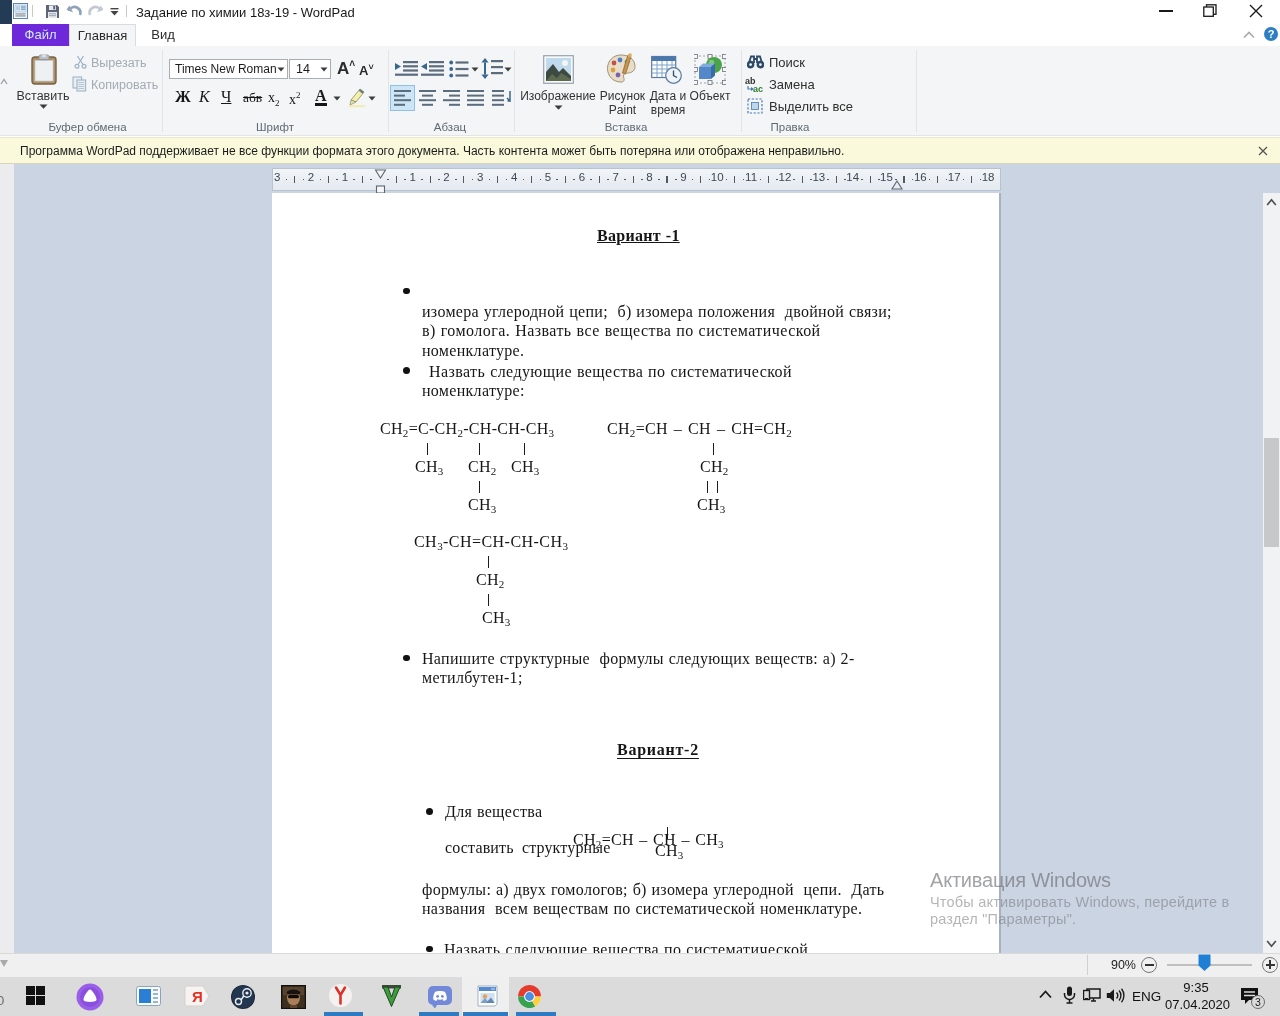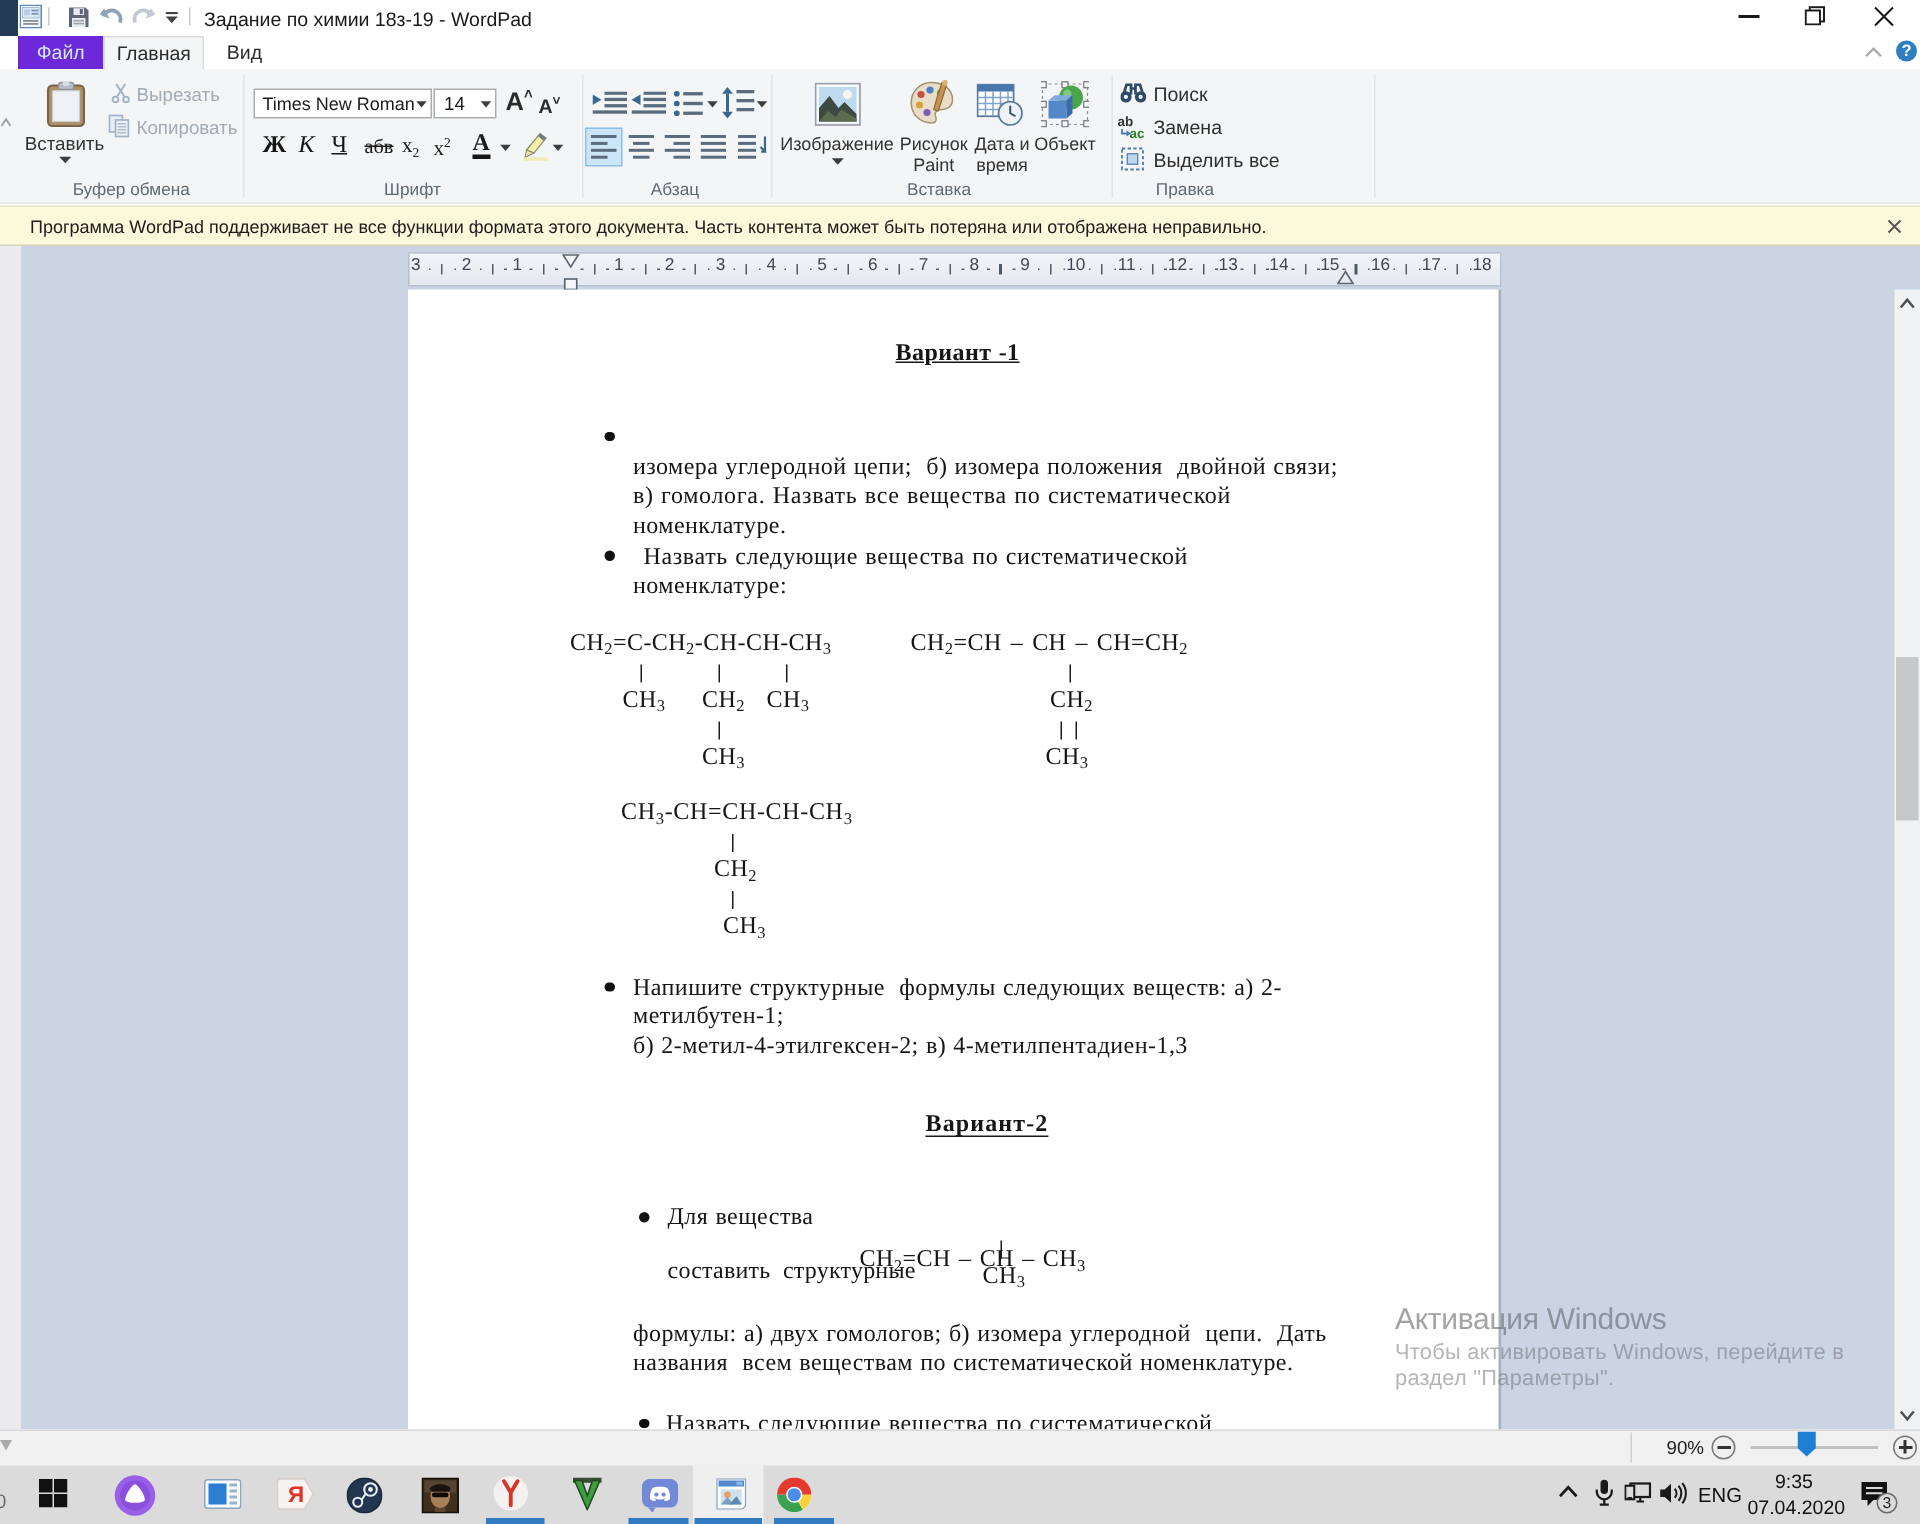--- a/index.html
+++ b/index.html
@@ -456,21 +456,20 @@
     <div style="position:absolute;left:717px;top:481px;width:1.4px;height:12px;background:#1c1c1c;"></div>
     <div style="position:absolute;left:697px;top:496px;font-family:'Liberation Serif',serif;font-size:16px;color:#161616;white-space:pre;letter-spacing:0.3px;word-spacing:0.5px;">CH<span style="font-size:11px;vertical-align:-3px;">3</span></div>
     <div style="position:absolute;left:380px;top:533px;font-family:'Liberation Serif',serif;font-size:16px;color:#161616;white-space:pre;letter-spacing:0.45px;word-spacing:0.5px;margin-left:34px;">CH<span style="font-size:11px;vertical-align:-3px;">3</span>-CH=CH-CH-CH<span style="font-size:11px;vertical-align:-3px;">3</span></div>
     <div style="position:absolute;left:488px;top:556px;width:1.4px;height:12px;background:#1c1c1c;"></div>
     <div style="position:absolute;left:476px;top:571px;font-family:'Liberation Serif',serif;font-size:16px;color:#161616;white-space:pre;letter-spacing:0.3px;word-spacing:0.5px;">CH<span style="font-size:11px;vertical-align:-3px;">2</span></div>
     <div style="position:absolute;left:488px;top:594px;width:1.4px;height:12px;background:#1c1c1c;"></div>
     <div style="position:absolute;left:482px;top:609px;font-family:'Liberation Serif',serif;font-size:16px;color:#161616;white-space:pre;letter-spacing:0.3px;word-spacing:0.5px;">CH<span style="font-size:11px;vertical-align:-3px;">3</span></div>
     <div style="position:absolute;left:403px;top:654.5px;width:6.5px;height:6.5px;border-radius:3.5px;background:#111;"></div>
     <div style="position:absolute;left:422px;top:649.5px;font-family:'Liberation Serif',serif;font-size:16px;color:#161616;white-space:pre;letter-spacing:0.3px;word-spacing:0.5px;">Напишите структурные  формулы следующих веществ: а) 2-</div>
     <div style="position:absolute;left:422px;top:669px;font-family:'Liberation Serif',serif;font-size:16px;color:#161616;white-space:pre;letter-spacing:0.3px;word-spacing:0.5px;">метилбутен-1;</div>
-    <div style="position:absolute;left:422px;top:688.5px;font-family:'Liberation Serif',serif;font-size:16px;color:#161616;white-space:pre;letter-spacing:0.3px;word-spacing:0.5px;">б) 2-метил-4-этилгексен-2; в) 4-метилпентадиен-1,3</div>
     <div style="position:absolute;left:617px;top:741px;font-family:'Liberation Serif',serif;font-size:16px;color:#161616;white-space:pre;letter-spacing:0.75px;word-spacing:0.5px;font-weight:bold;text-decoration:underline;text-underline-offset:2.5px;">Вариант-2</div>
     <div style="position:absolute;left:426px;top:808px;width:6.5px;height:6.5px;border-radius:3.5px;background:#111;"></div>
     <div style="position:absolute;left:445px;top:803px;font-family:'Liberation Serif',serif;font-size:16px;color:#161616;white-space:pre;letter-spacing:0.3px;word-spacing:0.5px;">Для вещества</div>
     <div style="position:absolute;left:573px;top:803px;font-family:'Liberation Serif',serif;font-size:16px;color:#161616;white-space:pre;letter-spacing:0.3px;word-spacing:1.2px;margin-top:28px;">CH<span style="font-size:11px;vertical-align:-3px;">2</span>=CH – CH – CH<span style="font-size:11px;vertical-align:-3px;">3</span></div>
     <div style="position:absolute;left:667px;top:827px;width:1.4px;height:12px;background:#1c1c1c;"></div>
     <div style="position:absolute;left:445px;top:838.5px;font-family:'Liberation Serif',serif;font-size:16px;color:#161616;white-space:pre;letter-spacing:0.15px;word-spacing:0px;text-align:right;">составить  структурные</div>
     <div style="position:absolute;left:655px;top:842px;font-family:'Liberation Serif',serif;font-size:16px;color:#161616;white-space:pre;letter-spacing:0.3px;word-spacing:0.5px;">CH<span style="font-size:11px;vertical-align:-3px;">3</span></div>
     <div style="position:absolute;left:422px;top:880.5px;font-family:'Liberation Serif',serif;font-size:16px;color:#161616;white-space:pre;letter-spacing:0.3px;word-spacing:0.5px;">формулы: а) двух гомологов; б) изомера углеродной  цепи.  Дать</div>
     <div style="position:absolute;left:422px;top:900px;font-family:'Liberation Serif',serif;font-size:16px;color:#161616;white-space:pre;letter-spacing:0.3px;word-spacing:0.5px;">названия  всем веществам по систематической номенклатуре.</div>
     <div style="position:absolute;left:426px;top:945.5px;width:6.5px;height:6.5px;border-radius:3.5px;background:#111;"></div>

